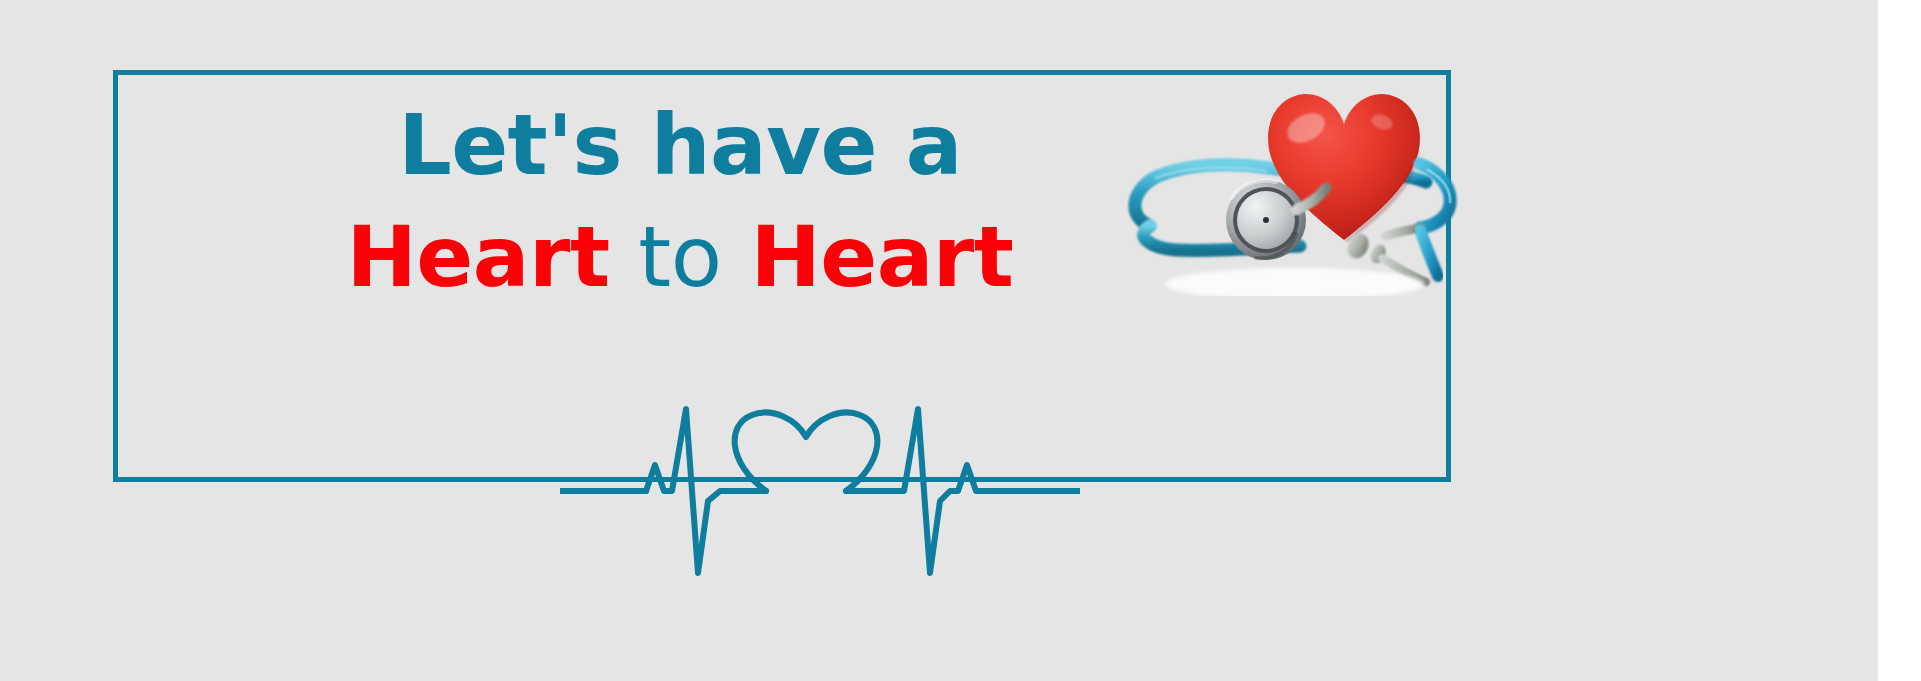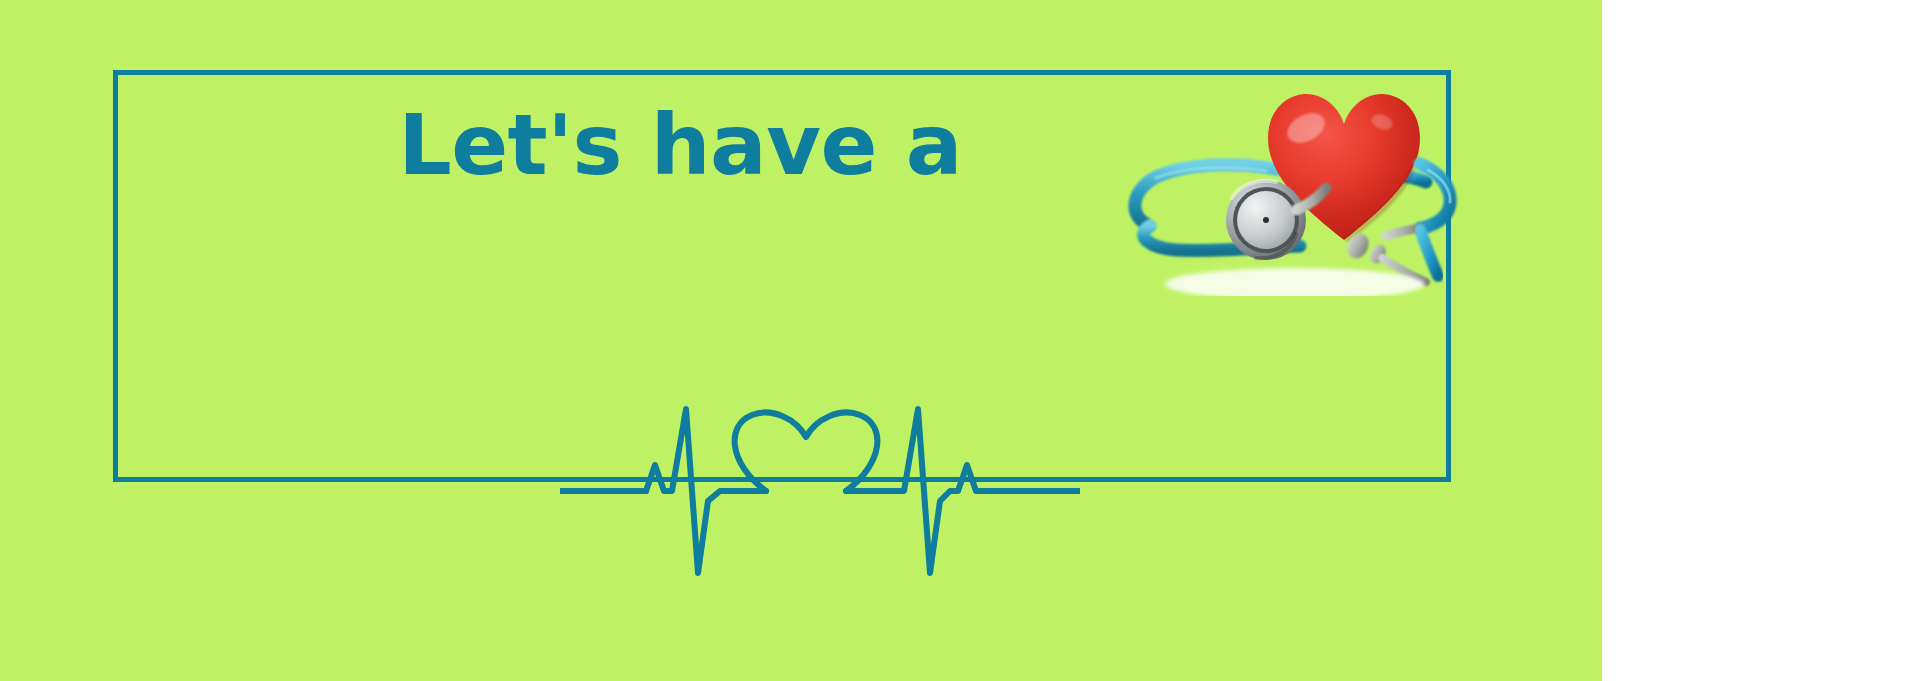--- a/index.html
+++ b/index.html
@@ -11,22 +11,22 @@
   body {
     width: 1921px; height: 681px;
     font-family: "DejaVu Sans", "Liberation Sans", sans-serif;
     overflow: hidden;
     position: relative;
   }
 
   #banner {
     position: absolute;
     left: 0; top: 0;
-    width: 1602px; height: 681px;
-    background: #bef264;
+    width: 1878px; height: 681px;
+    background: #e5e5e5;
   }
 
   
   #frame {
     position: absolute;
     left: 113px; top: 70px;
     width: 1338px; height: 412px;
     border: 5px solid #0e7d9e;
     background: transparent;
   }
@@ -77,20 +77,23 @@
 <div id="banner">
 
   <div id="frame"></div>
 
   <div id="headline">
 
     <div class="line line1">
       <span class="teal">Let's have a</span>
     </div>
 
+    <div class="line line2">
+      <span class="red">Heart</span><span>&nbsp;</span><span class="teal-light">to</span><span>&nbsp;</span><span class="red">Heart</span>
+    </div>
 
 
   </div>
 
   <div id="heart-photo">
     <svg viewBox="0 0 340 218" xmlns="http://www.w3.org/2000/svg">
       <defs>
         <radialGradient id="heartGrad" cx="38%" cy="28%" r="78%">
           <stop offset="0%" stop-color="#f4554a"></stop>
           <stop offset="42%" stop-color="#e73a2c"></stop>

